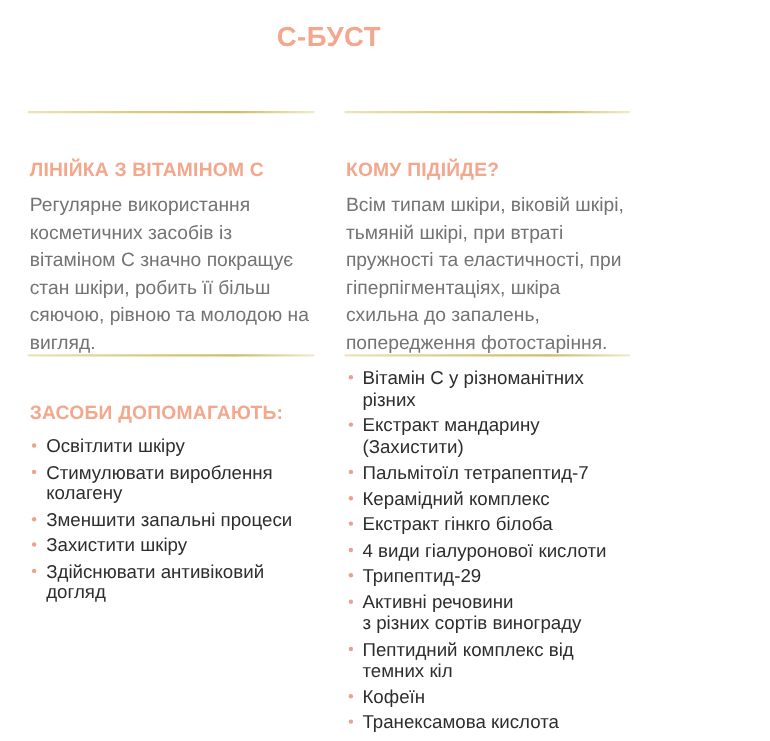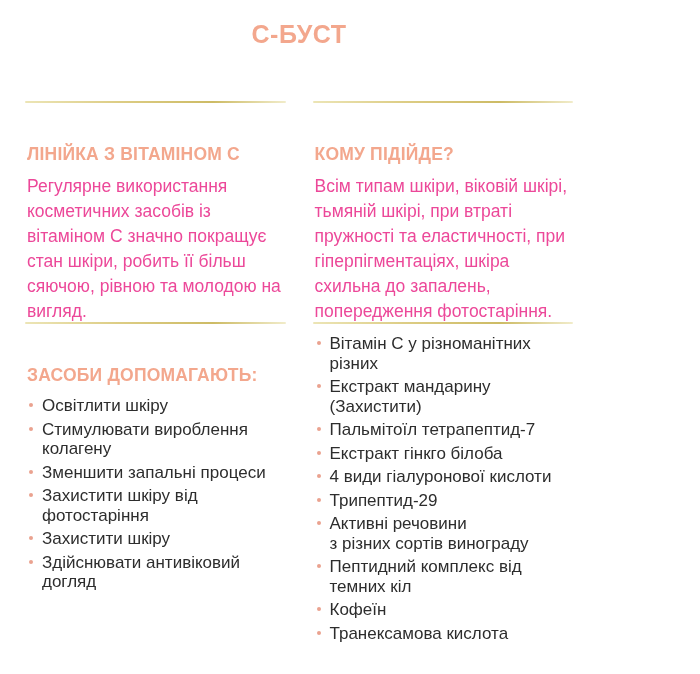--- a/index.html
+++ b/index.html
@@ -44,21 +44,21 @@
     line-height: 21px;
     font-weight: bold;
     letter-spacing: 0.2px;
     color: #f3a78d;
     text-transform: uppercase;
   }
   .section-body {
     margin: 9px 0 0 2px;
     font-size: 17.5px;
     line-height: 25px;
-    color: #ec4899;
+    color: #737373;
   }
   ul.bullet-list {
     list-style: none;
     margin: 10px 0 0 2px;
     padding: 0;
   }
   ul.bullet-list li {
     position: relative;
     padding-left: 15px;
     font-size: 17px;
@@ -105,38 +105,38 @@
       <ul class="bullet-list">
 
           <li><span>Освітлити шкіру</span></li>
 
           <li><span>Стимулювати вироблення
 колагену</span></li>
 
 
           <li><span>Зменшити запальні процеси</span></li>
 
-          <li><span>Захистити шкіру від фотостаріння</span></li>
 
           <li><span>Захистити шкіру</span></li>
 
           <li><span>Здійснювати антивіковий догляд</span></li>
         </ul>
     </section>
 
     <section class="cell">
       <div class="divider"></div>
       <ul class="bullet-list">
 
           <li><span>Вітамін С у різноманітних різних</span></li>
 
           <li><span>Екстракт мандарину (Захистити)</span></li>
 
           <li><span>Пальмітоїл тетрапептид-7</span></li>
 
+          <li><span>Керамідний комплекс</span></li>
 
           <li><span>Екстракт гінкго білоба</span></li>
 
           <li><span>4 види гіалуронової кислоти</span></li>
 
           <li><span>Трипептид-29</span></li>
 
           <li><span>Активні речовини
 з різних сортів винограду</span></li>
 

